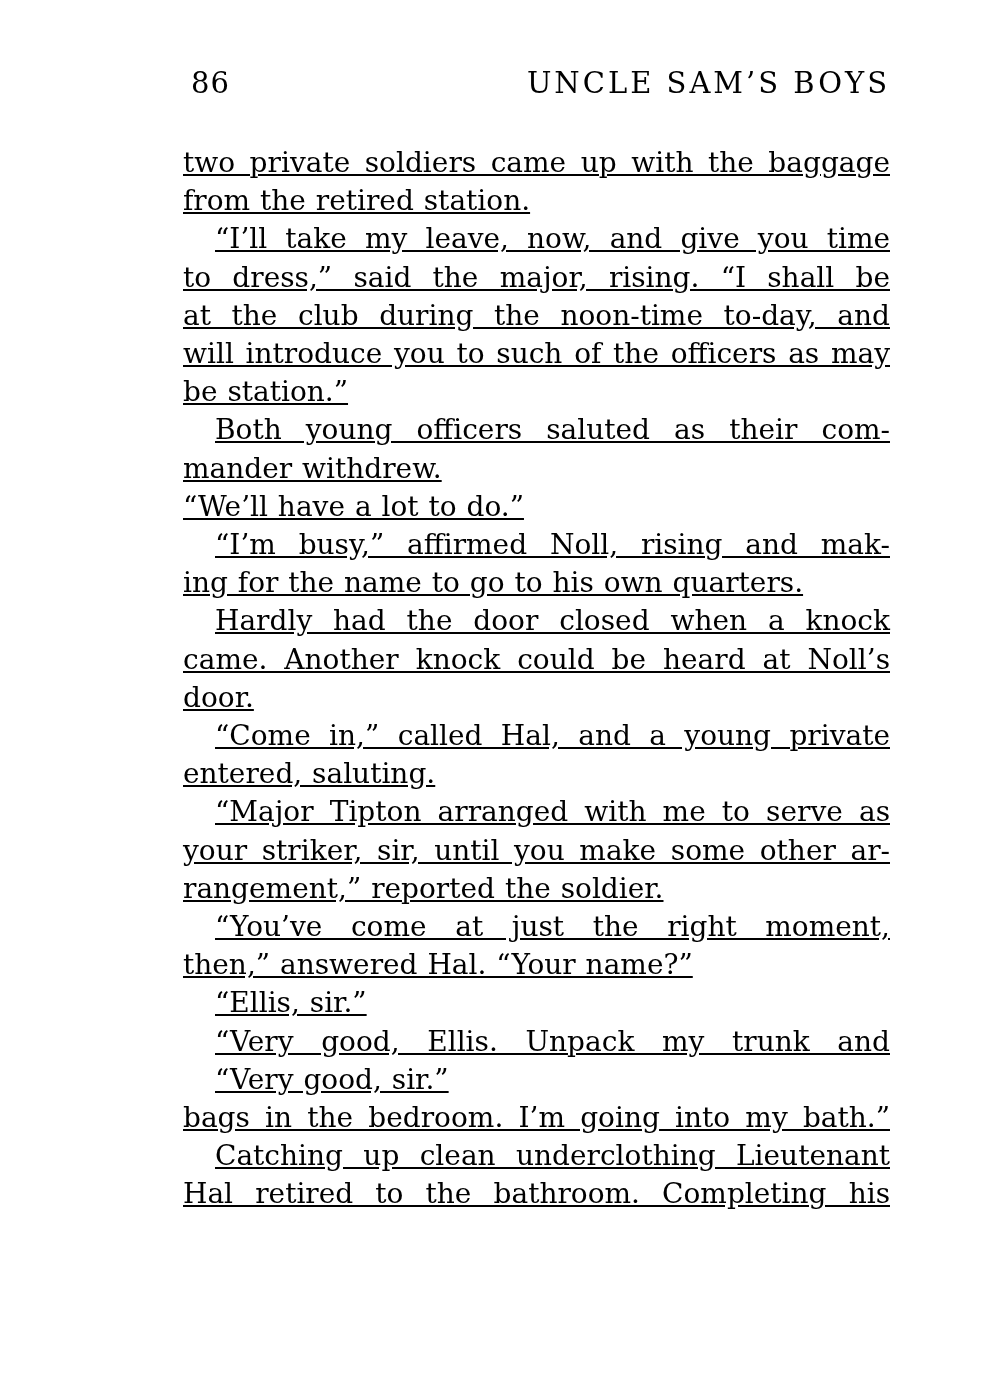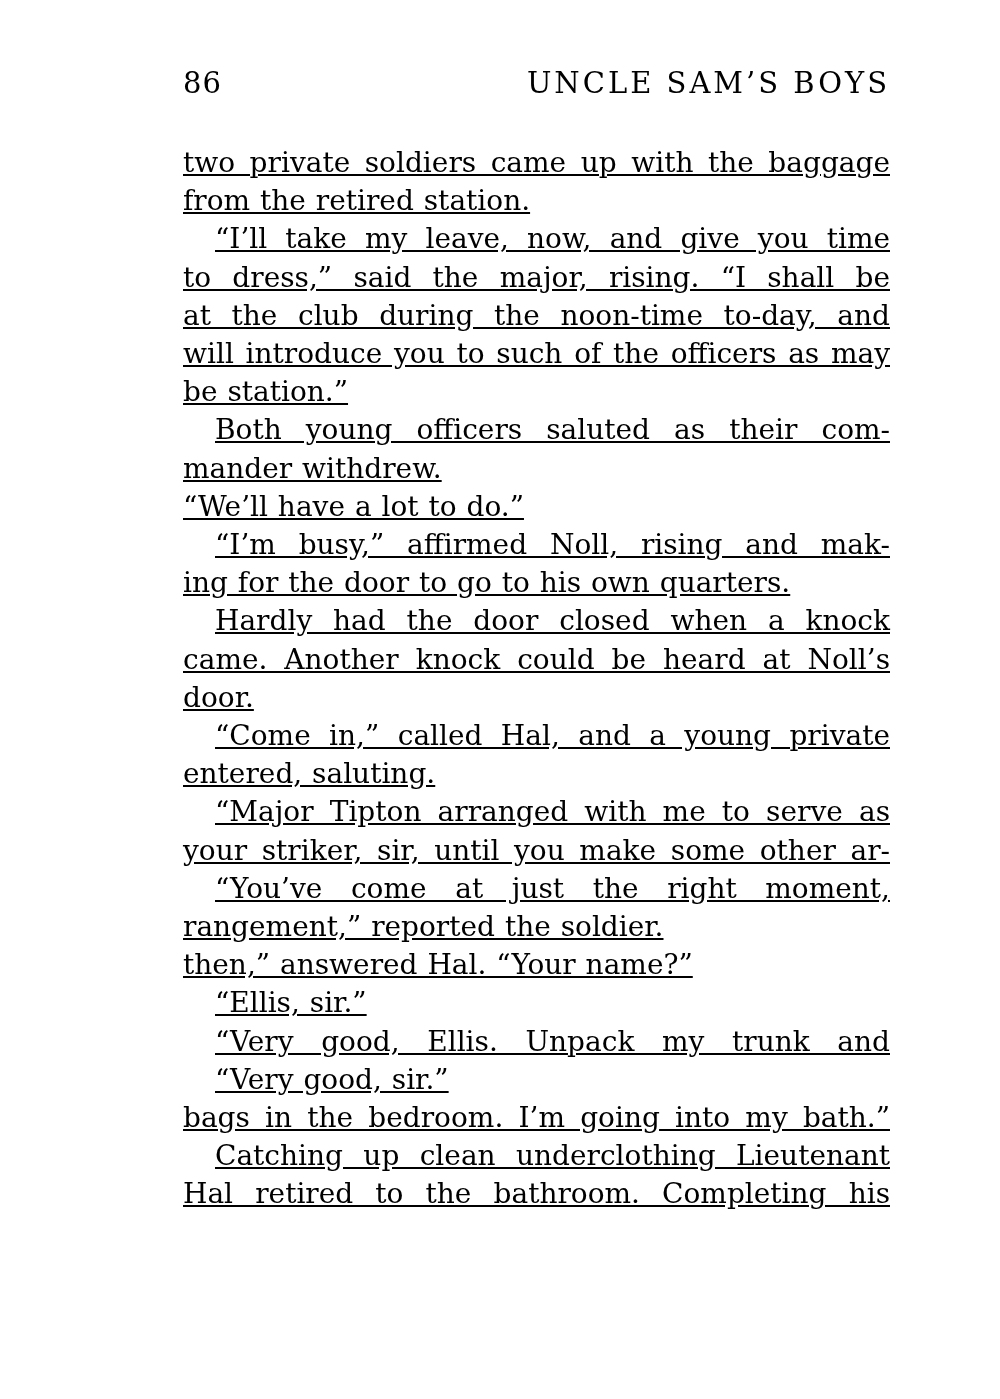--- a/index.html
+++ b/index.html
@@ -18,21 +18,21 @@
   }
   .header {
     position: absolute;
     top: 66px;
     left: 183px;
     width: 707px;
     height: 40px;
   }
   .pagenum {
     position: absolute;
-    left: 0;
+    left: 8px;
     top: 0;
     font-size: 29px;
     letter-spacing: 1px;
     text-align: right;
   }
   .running-title {
     position: absolute;
     left: 0;
     right: 0;
     top: 0;
@@ -76,30 +76,30 @@
       <div class="line">from the retired station.</div>
       <div class="line indent just">“I’ll take my leave, now, and give you time</div>
       <div class="line just">to dress,” said the major, rising. “I shall be</div>
       <div class="line just">at the club during the noon-time to-day, and</div>
       <div class="line just">will introduce you to such of the officers as may</div>
       <div class="line">be station.”</div>
       <div class="line indent just">Both young officers saluted as their com-</div>
       <div class="line">mander withdrew.</div>
       <div class="line">“We’ll have a lot to do.”</div>
       <div class="line indent just">“I’m busy,” affirmed Noll, rising and mak-</div>
-      <div class="line">ing for the door to go to his own quarters.</div>
+      <div class="line">ing for the name to go to his own quarters.</div>
       <div class="line indent just">Hardly had the door closed when a knock</div>
       <div class="line just">came. Another knock could be heard at Noll’s</div>
       <div class="line">door.</div>
       <div class="line indent just">“Come in,” called Hal, and a young private</div>
       <div class="line">entered, saluting.</div>
       <div class="line indent just">“Major Tipton arranged with me to serve as</div>
       <div class="line just">your striker, sir, until you make some other ar-</div>
+      <div class="line">rangement,” reported the soldier.</div>
       <div class="line indent just">“You’ve come at just the right moment,</div>
-      <div class="line">rangement,” reported the soldier.</div>
       <div class="line">then,” answered Hal. “Your name?”</div>
       <div class="line indent">“Ellis, sir.”</div>
       <div class="line indent just">“Very good, Ellis. Unpack my trunk and</div>
       <div class="line indent">“Very good, sir.”</div>
       <div class="line just">bags in the bedroom. I’m going into my bath.”</div>
       <div class="line indent just">Catching up clean underclothing Lieutenant</div>
       <div class="line just">Hal retired to the bathroom. Completing his</div>
     </div>
 </div>
 

